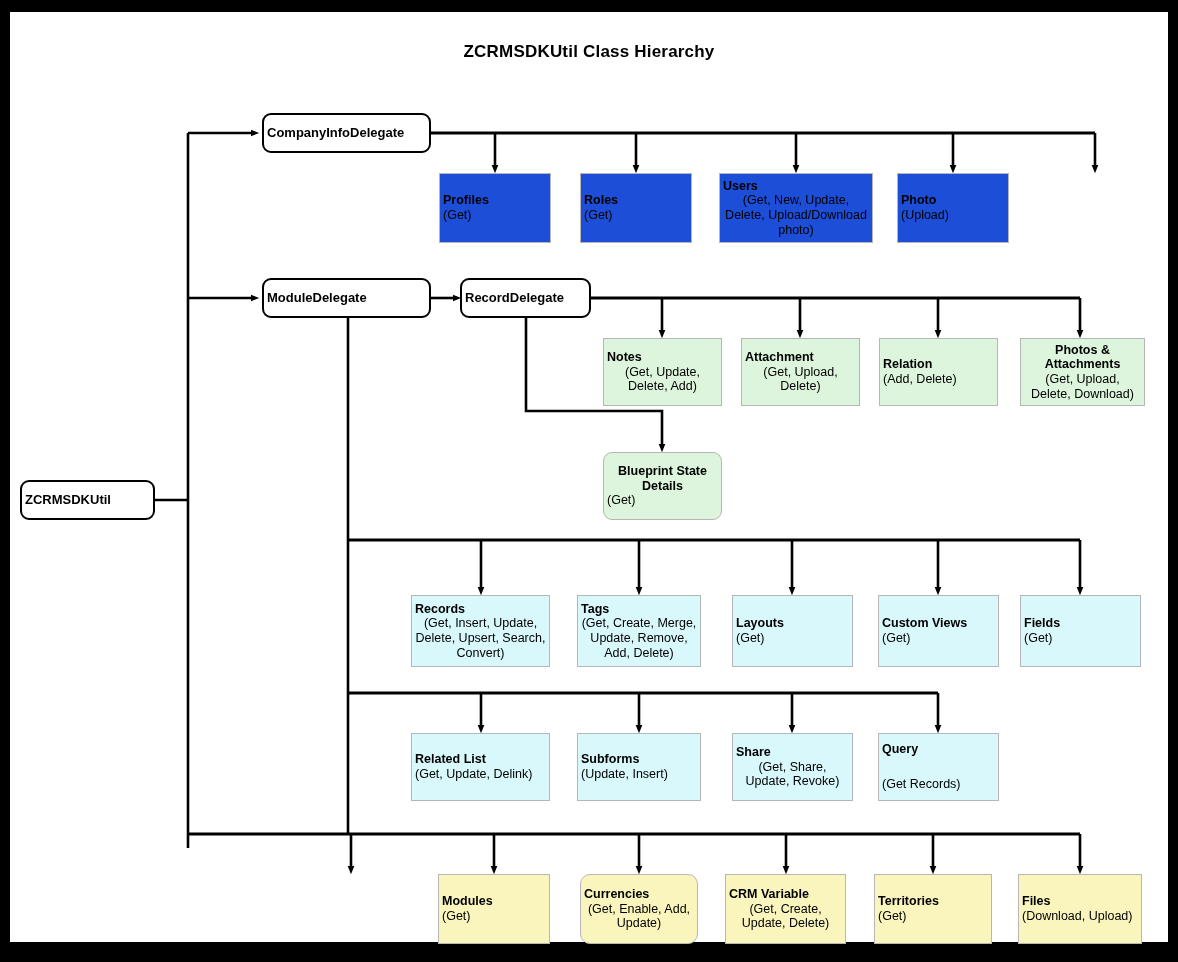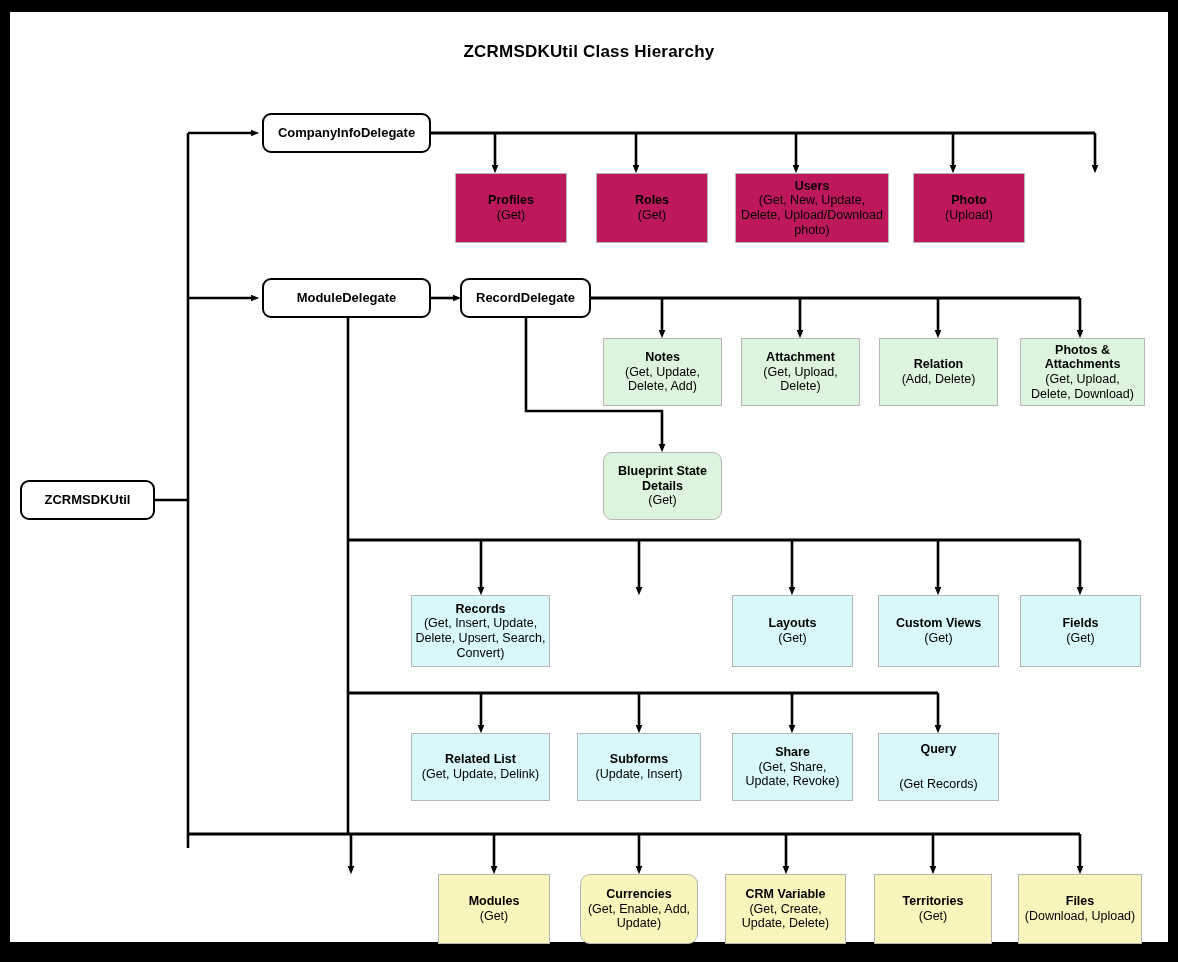--- a/index.html
+++ b/index.html
@@ -24,36 +24,36 @@
     text-align:center;
     font-size:17px; font-weight:bold; color:#000;
     letter-spacing:.2px;
   }
   
   .node{
     position:absolute;
     box-sizing:border-box;
     display:flex;
     flex-direction:column;
-    align-items:center;
+    align-items:flex-start;
     justify-content:center;
     text-align:center;
     color:#000;
     line-height:1.18;
     padding:2px 3px;
   }
   .node .nm{ font-size:12.5px; font-weight:bold; }
   .node .ops{ font-size:12.5px; font-weight:normal; }
   .cls{
     background:#ffffff;
     border:2.4px solid #000;
     border-radius:9px;
   }
   .cls .nm{ font-size:13px; }
-  .pink{ background:#be185d; border:1.6px solid #b6b6b6;margin-left:16px; }
+  .pink{ background:#1d4ed8; border:1.6px solid #b6b6b6; }
   .green{ background:#dcf5dc; border:1.6px solid #b6b6b6; }
   .blue{ background:#d9f8fb; border:1.6px solid #b6b6b6; }
   .yellow{ background:#faf5bd; border:1.6px solid #b6b6b6; }
   svg.wires{ position:absolute; left:0; top:0; width:1158px; height:930px; pointer-events:none; }
 </style>
 </head>
 <body>
 
 <div id="canvas">
   <div id="stage">
@@ -169,20 +169,24 @@
     </div>
     <div class="node green" style="left:593px; top:440px; width:119px; height:68px;border-radius:9px;">
       <span class="nm">Blueprint State Details</span>
       <span class="ops">(Get)</span>
     </div>
 
     <div class="node blue" style="left:401px; top:583px; width:139px; height:72px;">
       <span class="nm">Records</span>
       <span class="ops">(Get, Insert, Update, Delete, Upsert, Search, Convert)</span>
     </div>
+    <div class="node blue" style="left:567px; top:583px; width:124px; height:72px;">
+      <span class="nm">Tags</span>
+      <span class="ops">(Get, Create, Merge, Update, Remove, Add, Delete)</span>
+    </div>
     <div class="node blue" style="left:722px; top:583px; width:121px; height:72px;">
       <span class="nm">Layouts</span>
       <span class="ops">(Get)</span>
     </div>
     <div class="node blue" style="left:868px; top:583px; width:121px; height:72px;">
       <span class="nm">Custom Views</span>
       <span class="ops">(Get)</span>
     </div>
     <div class="node blue" style="left:1010px; top:583px; width:121px; height:72px;">
       <span class="nm">Fields</span>

